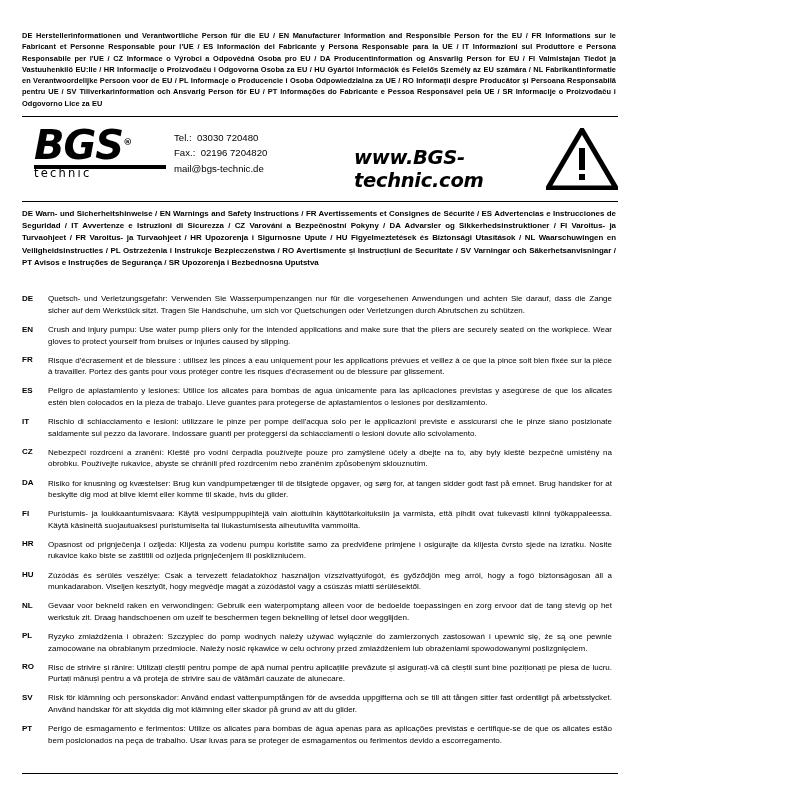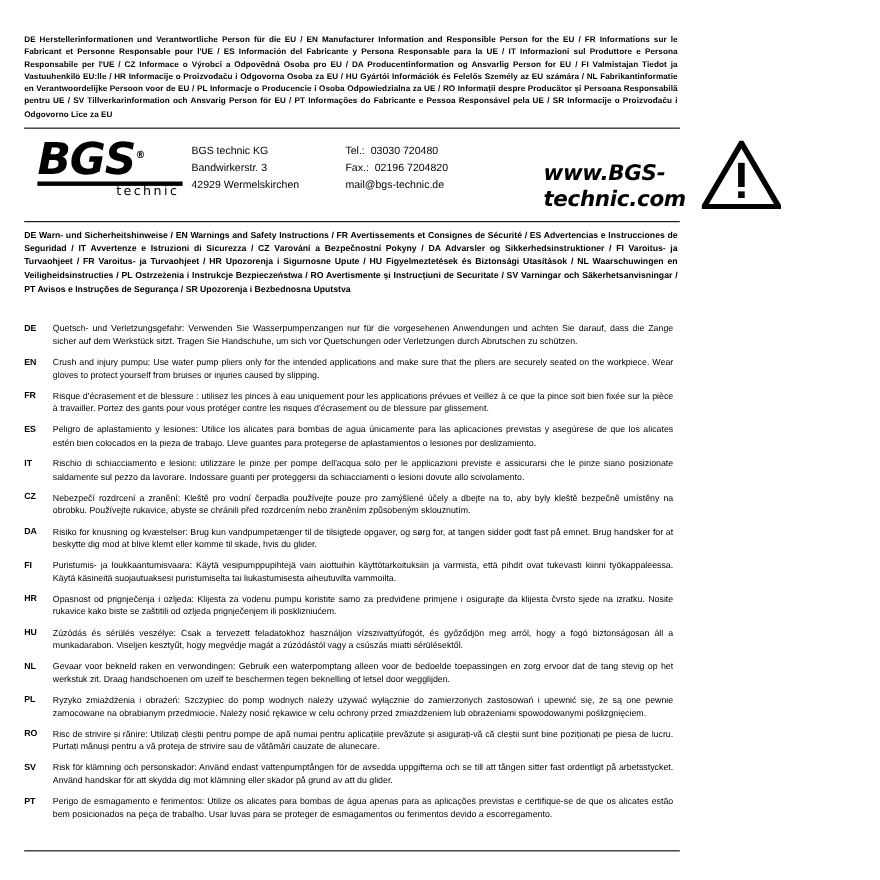--- a/index.html
+++ b/index.html
@@ -64,21 +64,20 @@
     font-style: italic;
   }
   .logo-reg {
     font-size: 9px;
     vertical-align: super;
     font-style: normal;
     font-weight: bold;
   }
   .logo-sub {
     display: block;
-    text-align: right;
     font-size: 11.5px;
     letter-spacing: 2.2px;
     margin-top: -3px;
     padding-right: 3px;
     font-family: "DejaVu Sans", sans-serif;
   }
   .logo-bar {
     height: 4px;
     background: #000;
     width: 132px;
@@ -175,25 +174,20 @@
   <div class="company-row">
 
     <div class="logo-cell">
       <div class="logo">
         <div class="logo-word"><span>BGS</span><span class="logo-reg">®</span></div>
         <div class="logo-bar"></div>
         <span class="logo-sub">technic</span>
       </div>
     </div>
 
-    <div class="addr-cell">
-      <div>BGS technic KG</div>
-      <div>Bandwirkerstr. 3</div>
-      <div>42929 Wermelskirchen</div>
-    </div>
 
     <div class="contact-cell">
       <div><span>Tel.:</span>&nbsp;&nbsp;<span>03030 720480</span></div>
       <div><span>Fax.:</span>&nbsp;&nbsp;<span>02196 7204820</span></div>
       <div><span>mail@bgs-technic.de</span></div>
     </div>
 
     <div class="web-cell">
       <span class="url">www.BGS-technic.com</span>
     </div>

